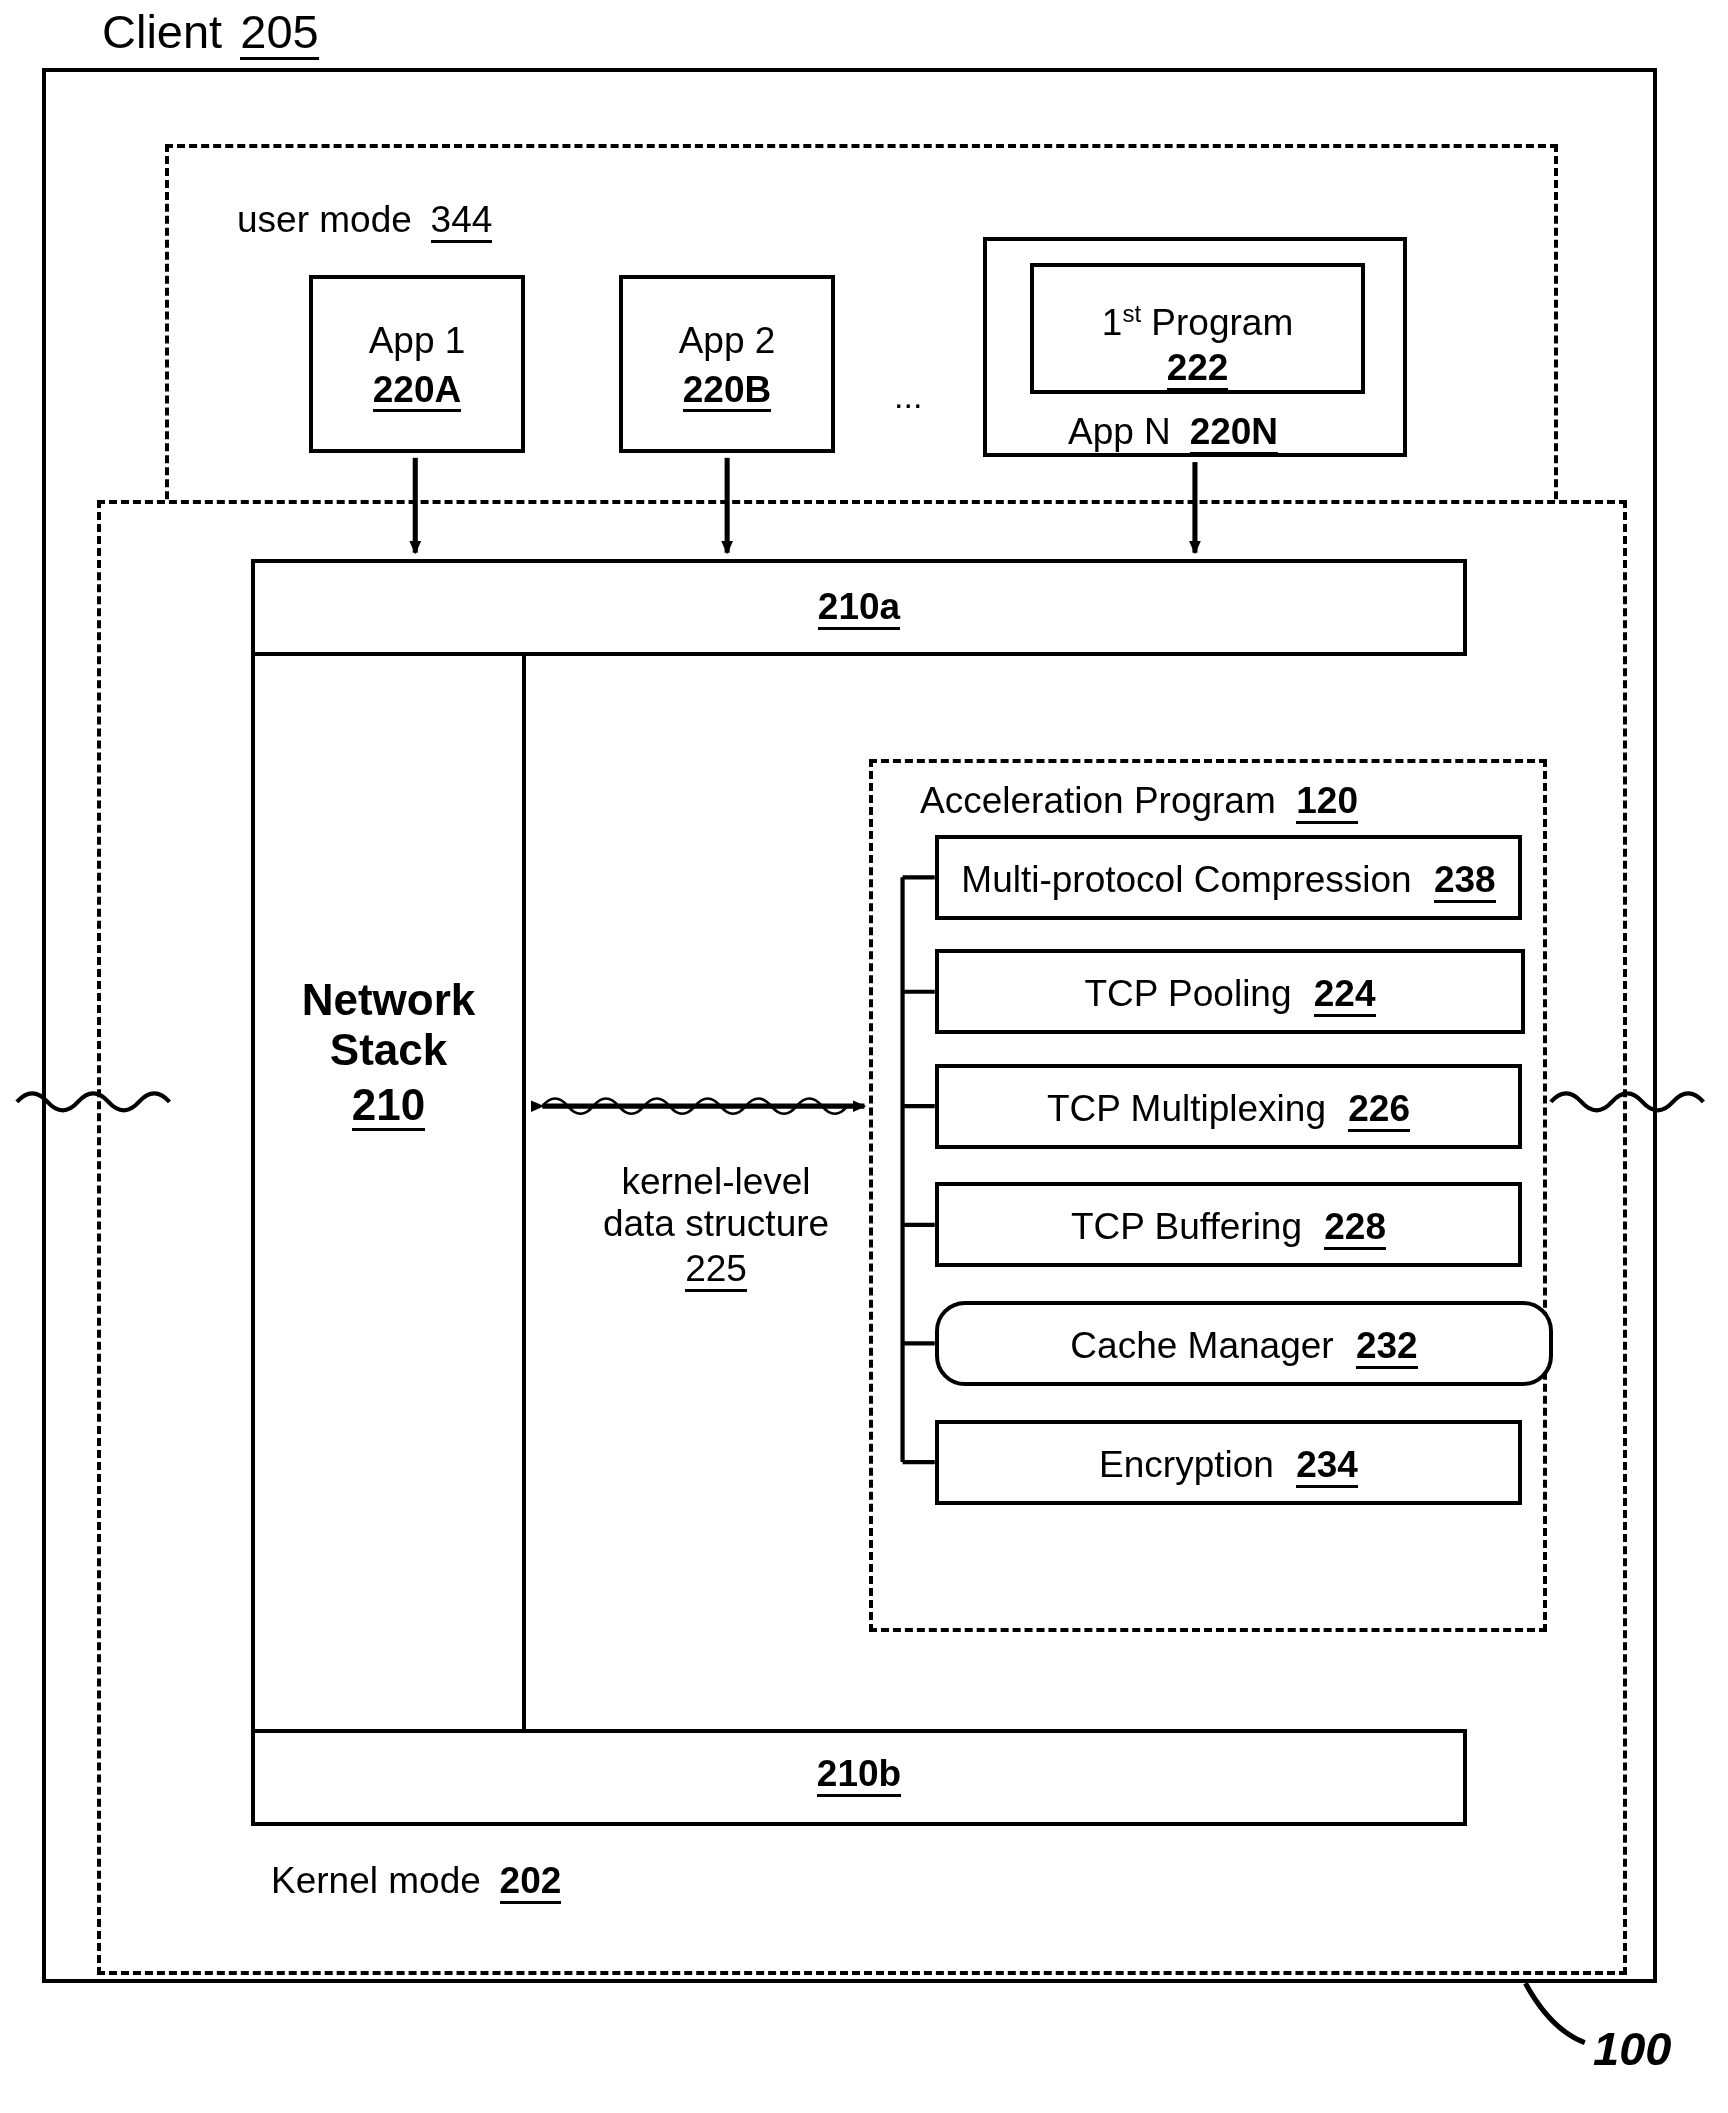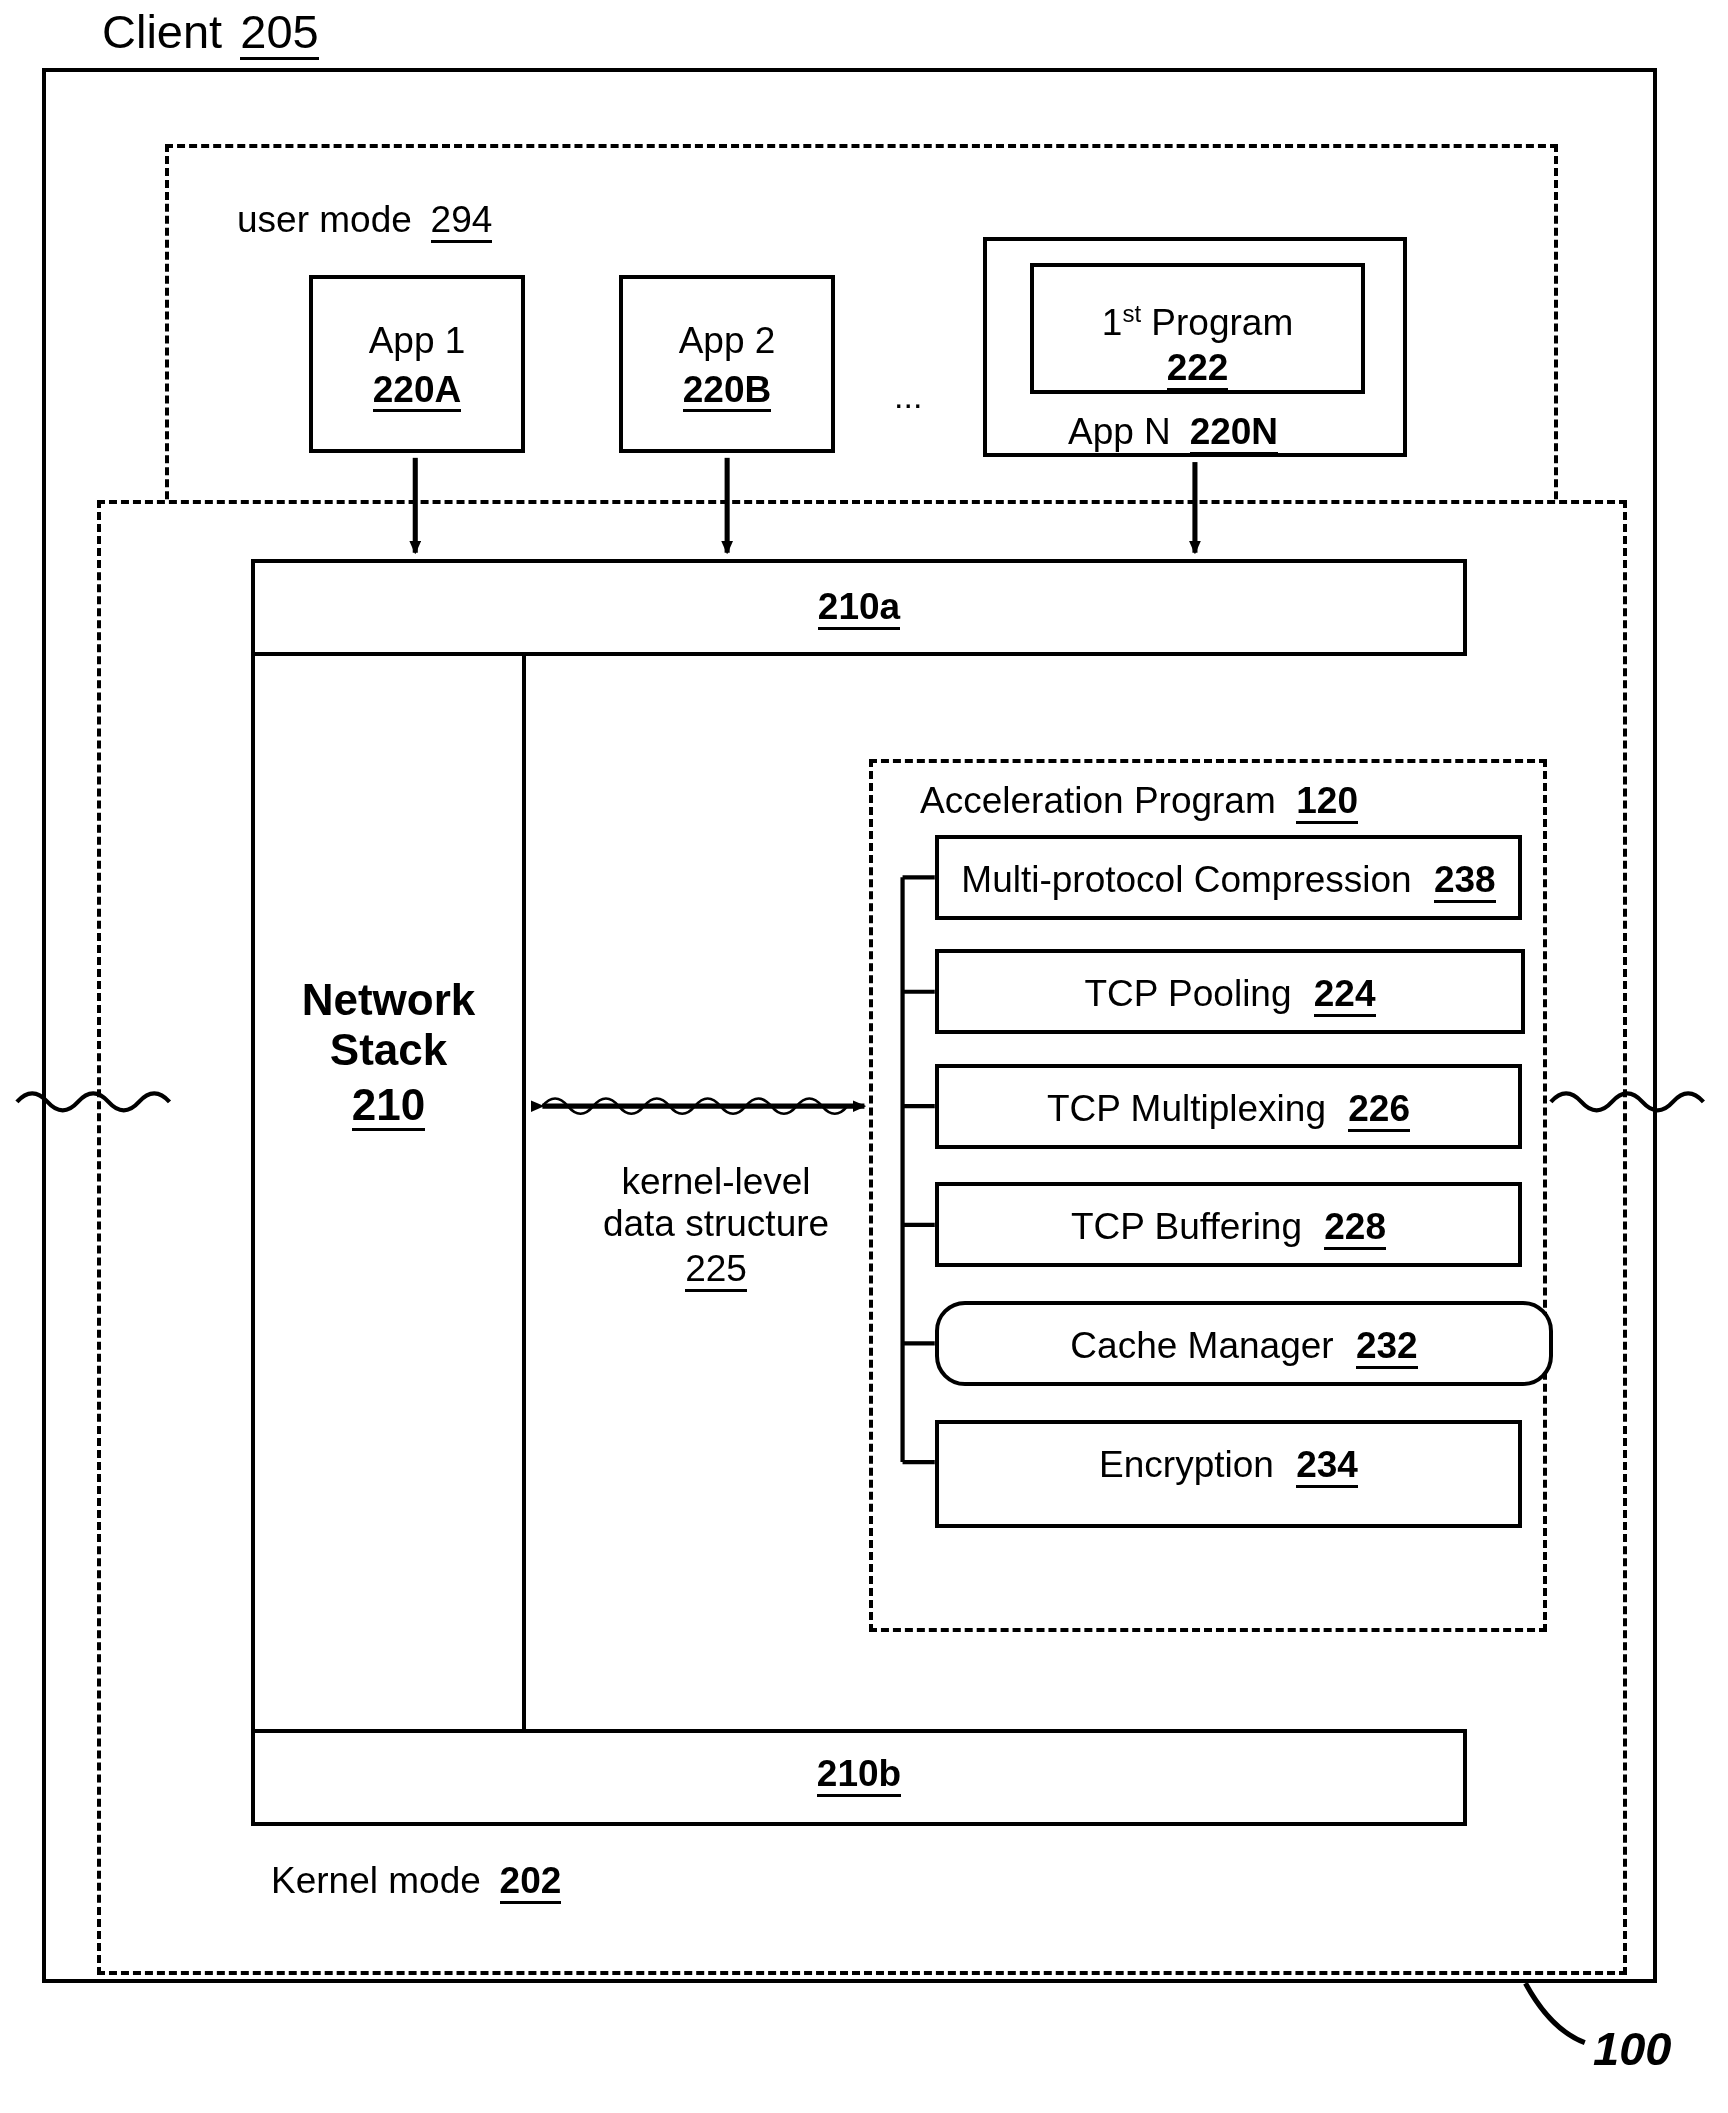--- a/index.html
+++ b/index.html
@@ -31,21 +31,21 @@
 </div>
 
 <div class="abs box" style="left:42px; top:68px; width:1615px; height:1915px;"></div>
 
 <div class="abs dashed" style="left:165px; top:144px; width:1393px; height:1780px;"></div>
 
 <div class="abs dashed" style="left:97px; top:500px; width:1530px; height:1475px; background:#fff;"></div>
 
 <div class="abs label" style="left:237px; top:199px;">
   <span>user mode</span>
-  <span class="ref-under" style="margin-left:8.5px;">294</span>
+  <span class="ref-under" style="margin-left:8.5px;">344</span>
 </div>
 
 <div class="abs box center-text" style="left:309px; top:275px; width:216px; height:178px; padding-top:41px;">
   <div class="label">App 1</div>
   <div class="label bold ref-under" style="display:inline-block; margin-top:8.5px;">220A</div>
 </div>
 
 <div class="abs box center-text" style="left:619px; top:275px; width:216px; height:178px; padding-top:41px;">
   <div class="label">App 2</div>
   <div class="label bold ref-under" style="display:inline-block; margin-top:8.5px;">220B</div>
@@ -111,21 +111,21 @@
 <div class="abs box center-text label" style="left:935px; top:1182px; width:587px; height:85px; padding-top:20.3px;">
   <span>TCP Buffering</span>
   <span class="bold ref-under" style="margin-left:12px;">228</span>
 </div>
 
 <div class="abs box center-text label" style="left:935px; top:1301px; width:618px; height:85px; padding-top:20.3px;border-radius:30px;">
   <span>Cache Manager</span>
   <span class="bold ref-under" style="margin-left:12px;">232</span>
 </div>
 
-<div class="abs box center-text label" style="left:935px; top:1420px; width:587px; height:108px; padding-top:20.3px;">
+<div class="abs box center-text label" style="left:935px; top:1420px; width:587px; height:85px; padding-top:20.3px;">
   <span>Encryption</span>
   <span class="bold ref-under" style="margin-left:12px;">234</span>
 </div>
 
 <div class="abs box center-text" style="left:251px; top:1729px; width:1216px; height:97px; padding-top:22px;">
   <span class="label bold ref-under">210b</span>
 </div>
 
 <div class="abs label" style="left:271px; top:1860px;">
   <span>Kernel mode</span>

